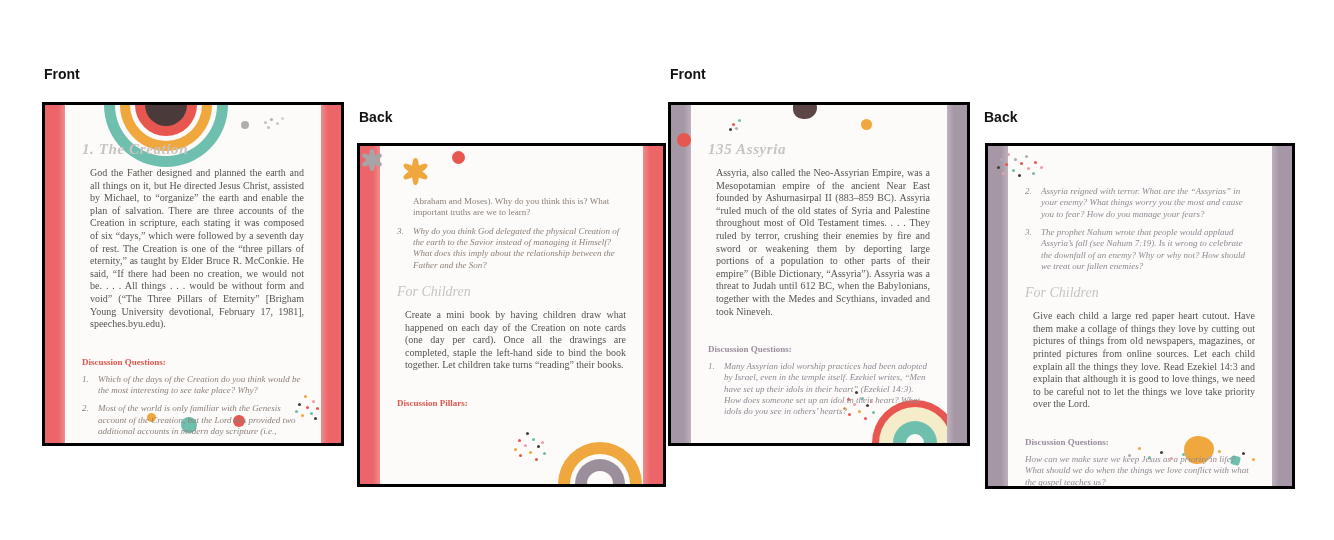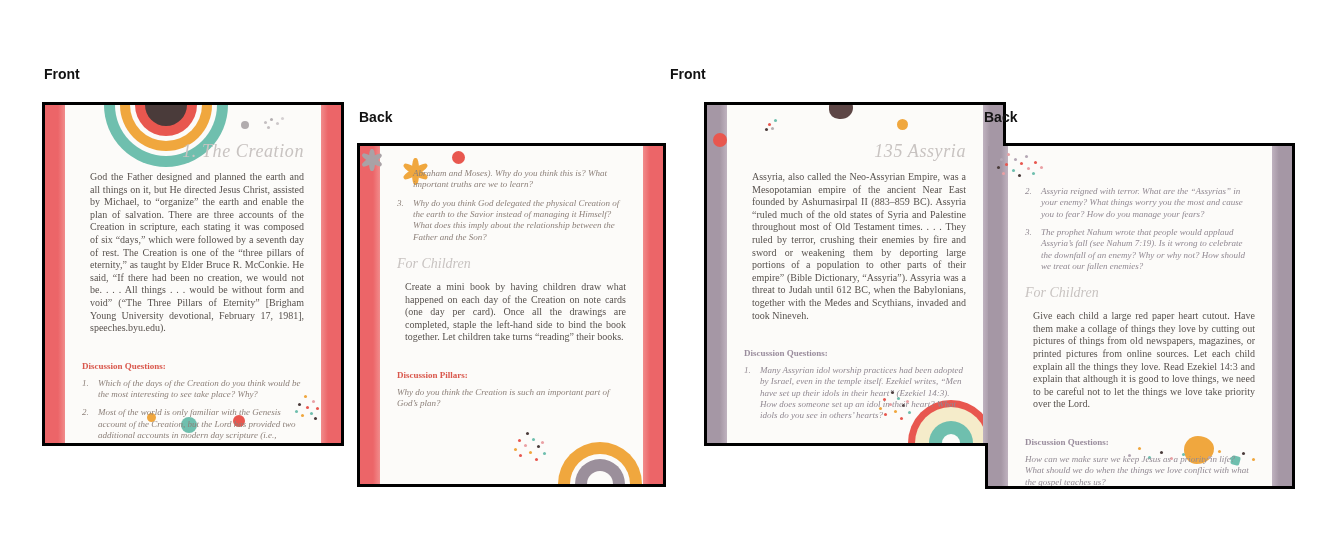--- a/index.html
+++ b/index.html
@@ -8,32 +8,32 @@
   .side-label{position:absolute;font-family:"Liberation Sans",sans-serif;font-weight:700;
               font-size:14px;color:#121212;z-index:5}
   .card{position:absolute;background:#fcfbf9;border:3px solid #000;overflow:hidden}
   .strip{position:absolute;top:0;bottom:0;width:20px;z-index:2}
   .strip.left{left:0}.strip.right{right:0}
   .coral .strip.left{background:linear-gradient(90deg,#ec6568 0 65%,#f18c8c)}
   .coral .strip.right{background:linear-gradient(270deg,#ec6568 0 65%,#f18c8c)}
   .mauve .strip.left{background:linear-gradient(90deg,#a597a5 0 65%,#bfb2bf)}
   .mauve .strip.right{background:linear-gradient(270deg,#a597a5 0 65%,#bfb2bf)}
   .content{position:absolute;left:37px;right:37px;top:0;z-index:4}
-  .card-title{margin:36px 0 0 0;font-style:italic;font-weight:400;font-size:18px;
-              color:#c8c3c1;text-align:right;letter-spacing:.6px}
+  .card-title{margin:36px 0 0 0;font-style:italic;font-weight:700;font-size:15px;
+              color:#c8c3c1;text-align:left;letter-spacing:.6px}
   .body{margin:9px 0 0 8px;font-size:10px;line-height:1.26;color:#57514d;text-align:justify}
   .dq{margin:26px 0 0 0;font-size:9px;font-weight:700}
   .coral .dq{color:#d9574c}
   .mauve .dq{color:#9a8d9d}
   .q{display:flex;margin:7px 0 0 0;font-style:italic;font-size:9px;line-height:1.26}
   .coral .q,.coral .cont,.coral .dq-body{color:#8d817a}
   .mauve .q,.mauve .cont,.mauve .dq-body{color:#918992}
   .qnum{flex:none;width:16px}
   .qtext{flex:1}
-  .cont{margin:22px 0 0 16px;font-style:italic;font-size:9px;line-height:1.26}
+  .cont{margin:50px 0 0 16px;font-size:9px;line-height:1.26}
   .fc-heading{margin:13px 0 0 0;font-style:italic;font-weight:400;font-size:14px;color:#c8c3c1}
   .dq-body{margin:7px 0 0 0;font-style:italic;font-size:9px;line-height:1.26}
   .rainbow{position:absolute;width:0;height:0;z-index:1}
   .circ{position:absolute;left:0;top:0;border-radius:50%;transform:translate(-50%,-50%);display:block}
   .dot{position:absolute;border-radius:50%;z-index:3}
   .aster{position:absolute;z-index:3;display:block}
   .aster b{position:absolute;left:50%;top:0;width:26%;height:100%;margin-left:-13%;
            border-radius:40%;background:currentColor}
   .aster b:nth-child(2){transform:rotate(60deg)}
   .aster b:nth-child(3){transform:rotate(-60deg)}
@@ -122,25 +122,24 @@
   <div class="strip right"></div>
   <div class="content">
     <p class="cont">Abraham and Moses). Why do you think this is? What important truths are we to learn?</p>
     <div class="q">
       <span class="qnum">3.</span>
       <span class="qtext">Why do you think God delegated the physical Creation of the earth to the Savior instead of managing it Himself? What does this imply about the relationship between the Father and the Son?</span>
     </div>
     <h3 class="fc-heading">For Children</h3>
     <p class="body">Create a mini book by having children draw what happened on each day of the Creation on note cards (one day per card). Once all the drawings are completed, staple the left-hand side to bind the book together. Let children take turns “reading” their books.</p>
     <h3 class="dq">Discussion Pillars:</h3>
-    <p class="dq-body">Why do you think the Creation is such an important part of God’s plan?</p>
   </div>
 </section>
 
-<section class="card mauve" style="left:704px;top:102px;width:296px;height:338px">
+<section class="card mauve" style="left:668px;top:102px;width:296px;height:338px">
   <span class="dot" style="left:122px;top:-8px;width:24px;height:22px;background:#5d4646;border-radius:48% 52% 55% 45%"></span>
   <span class="dot" style="left:190px;top:14px;width:11px;height:11px;background:#f0a73e"></span>
   <span class="dot" style="left:6px;top:28px;width:14px;height:14px;background:#e8574f"></span>
   <span class="spray spray-dark3" style="left:54px;top:14px"></span>
   <div class="rainbow" style="left:244px;top:338px">
     <i class="circ" style="width:86px;height:86px;background:#e8574f"></i>
     <i class="circ" style="width:72px;height:72px;background:#f5ecca"></i>
     <i class="circ" style="width:44px;height:44px;background:#6fbfae"></i>
     <i class="circ" style="width:18px;height:18px;background:#fcfbf9"></i>
   </div>

